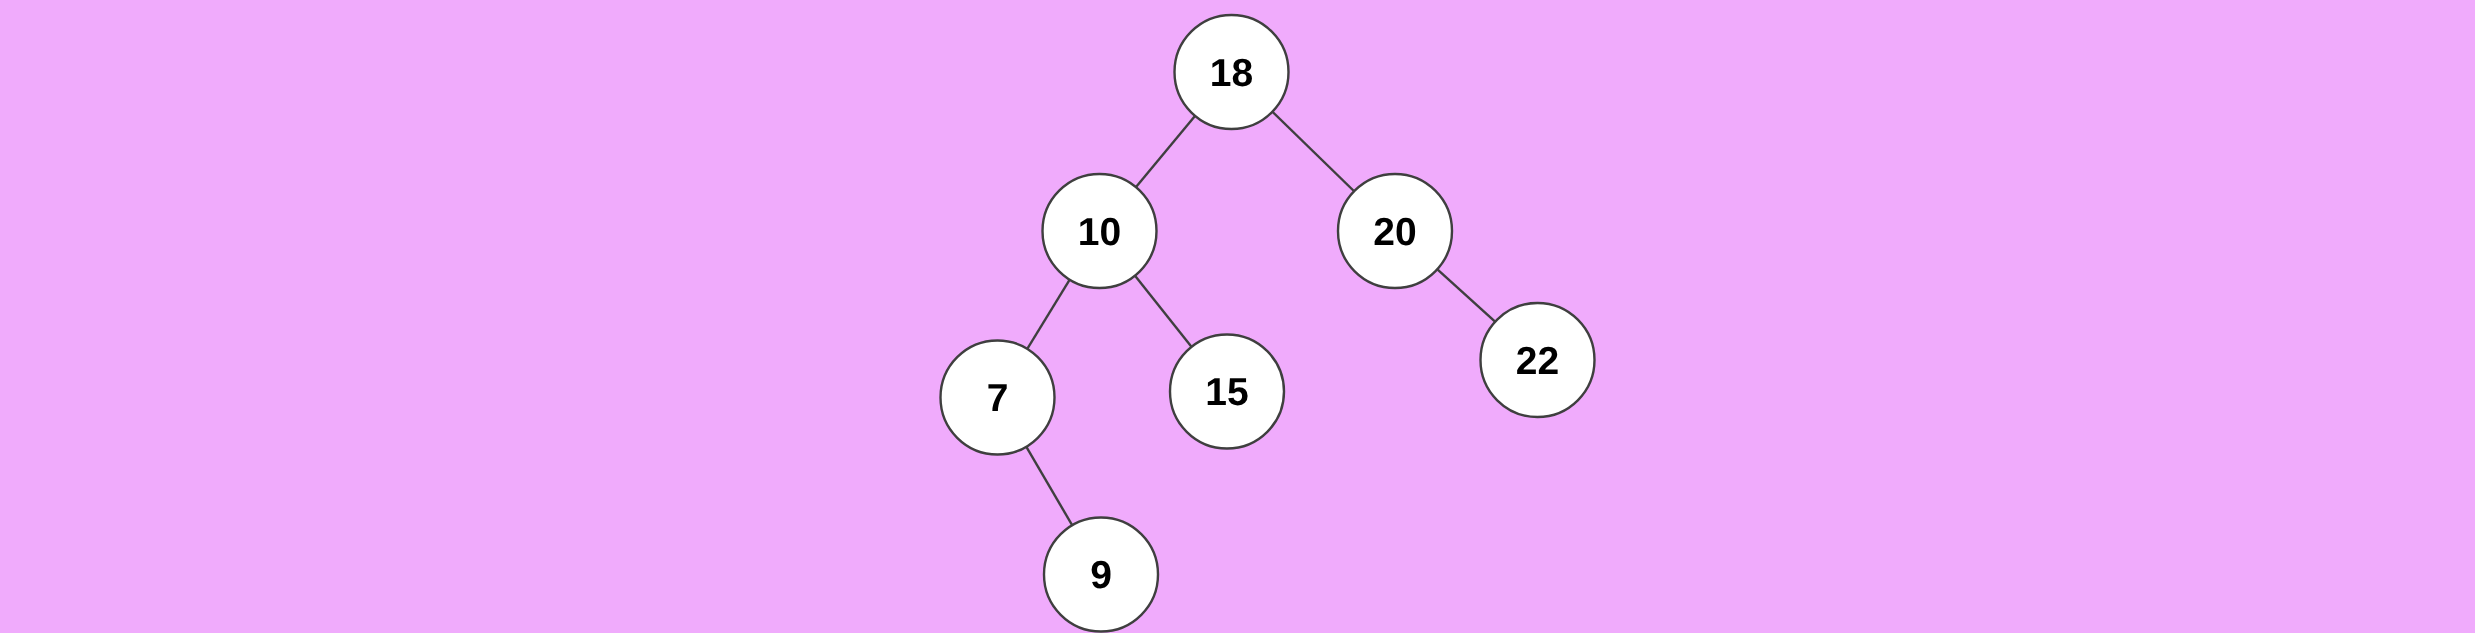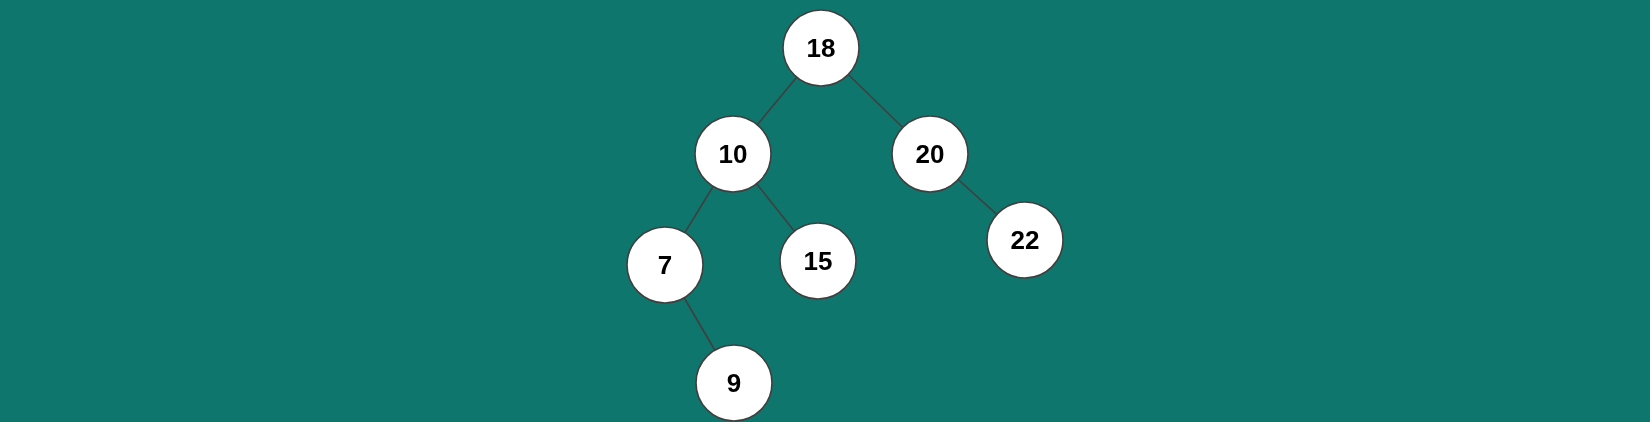--- a/index.html
+++ b/index.html
@@ -4,21 +4,21 @@
 <style>
   html, body {
     margin: 0;
     padding: 0;
     background: #ffffff;
   }
   .stage {
     position: relative;
     width: 1650px;
     height: 422px;
-    background: #0f766e;
+    background: #f0abfc;
     overflow: hidden;
     font-family: "Liberation Sans", sans-serif;
   }
   .stage svg {
     position: absolute;
     left: 0;
     top: 0;
     display: block;
   }
   .tree-edge {

